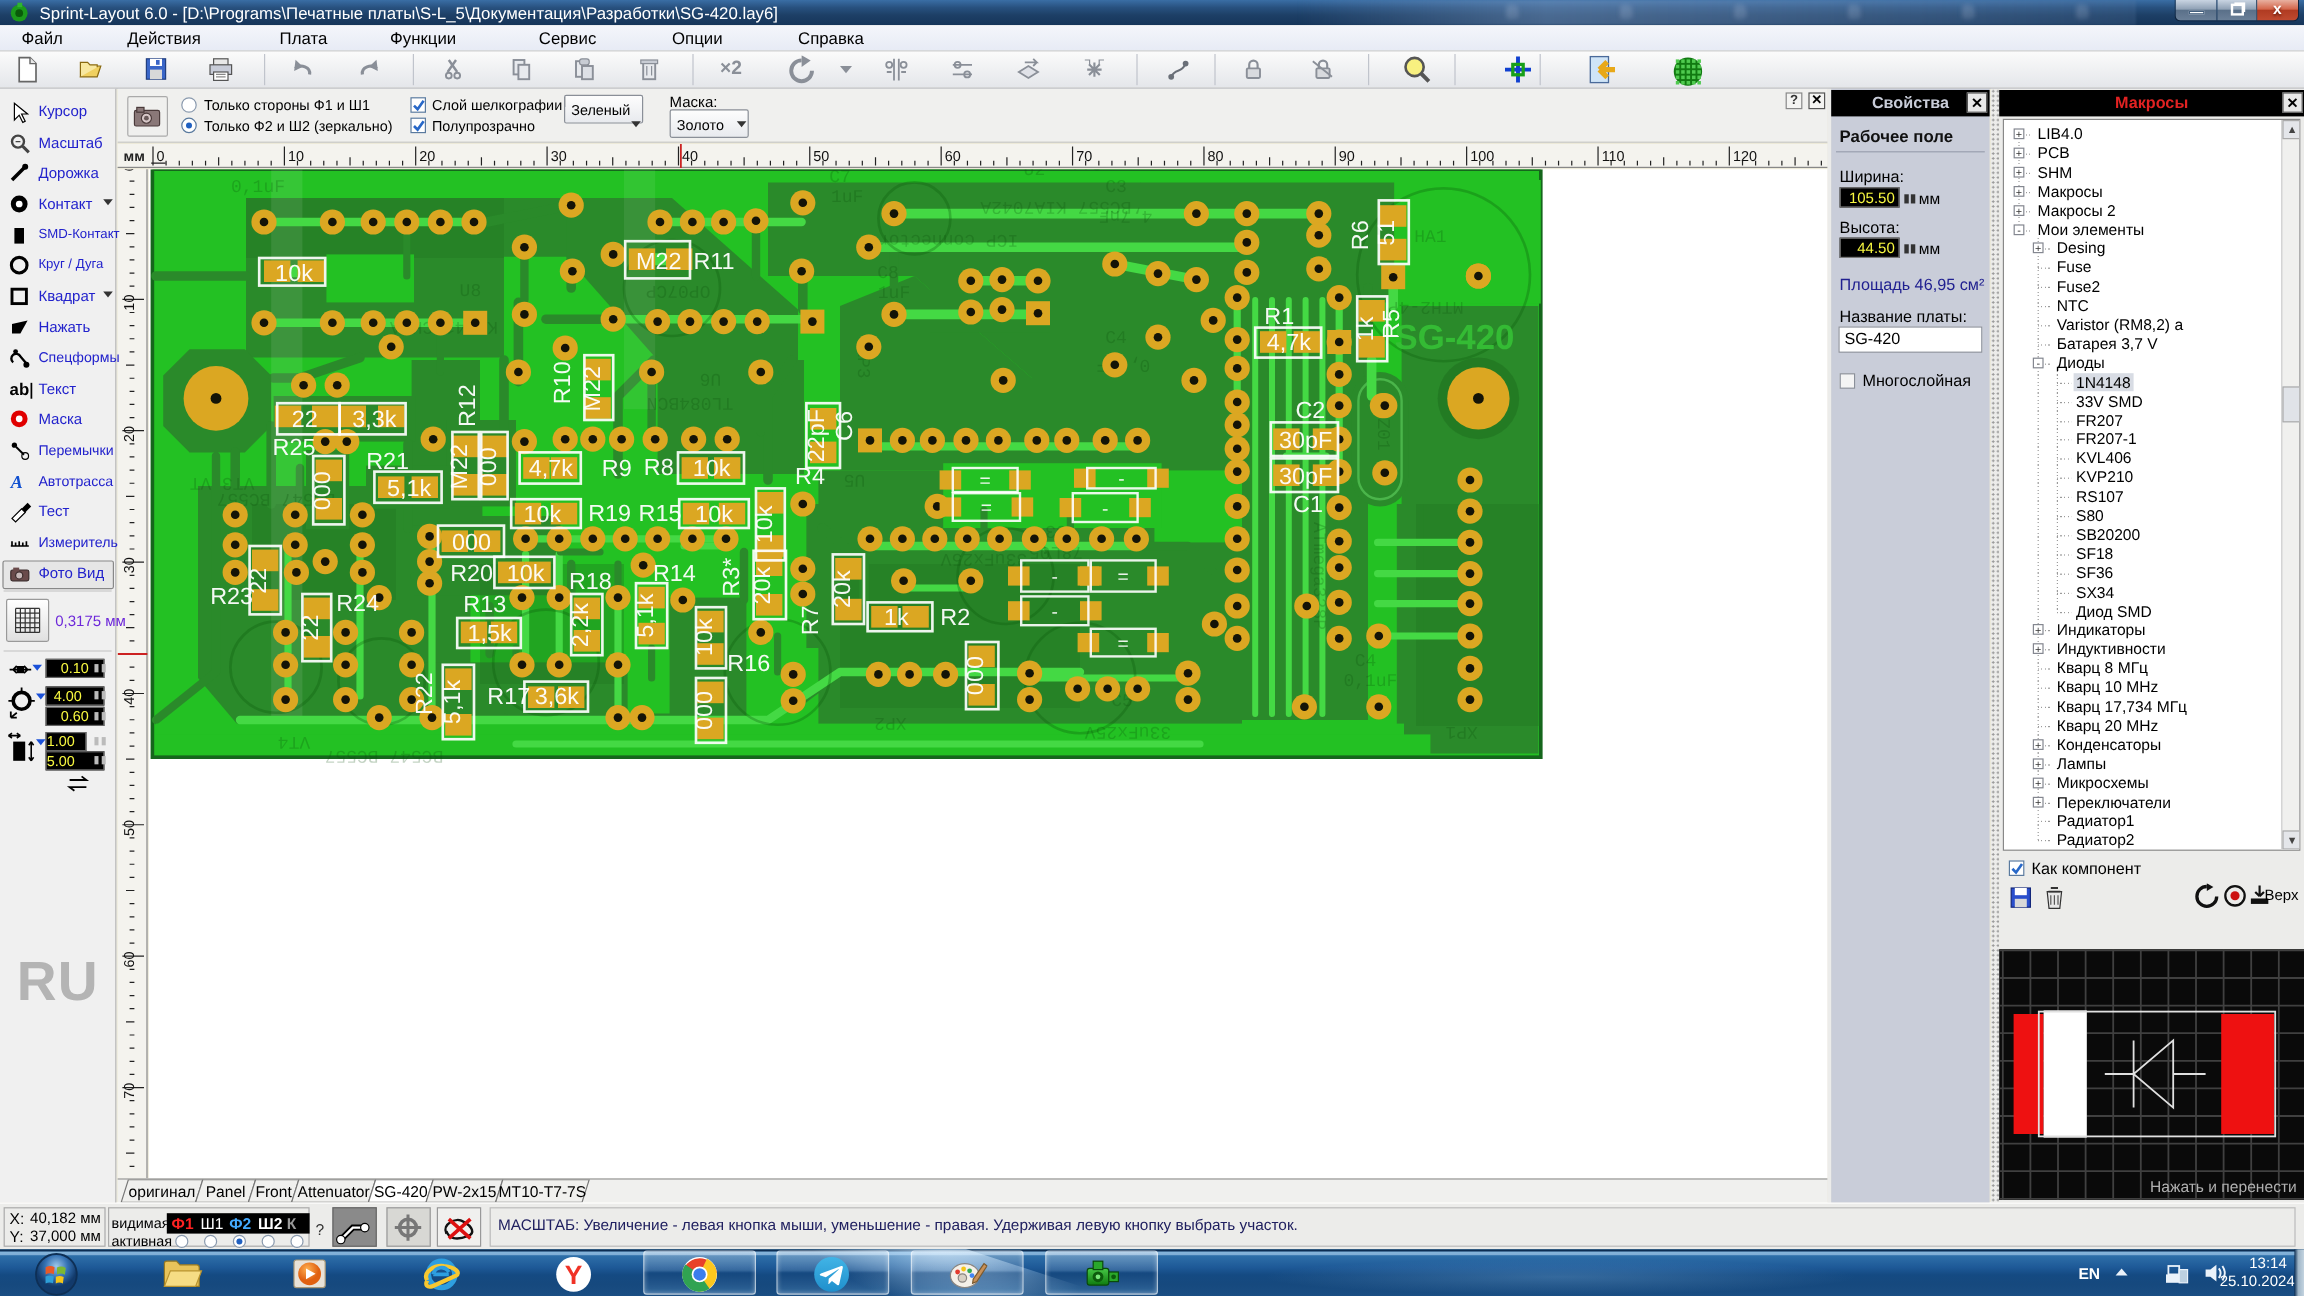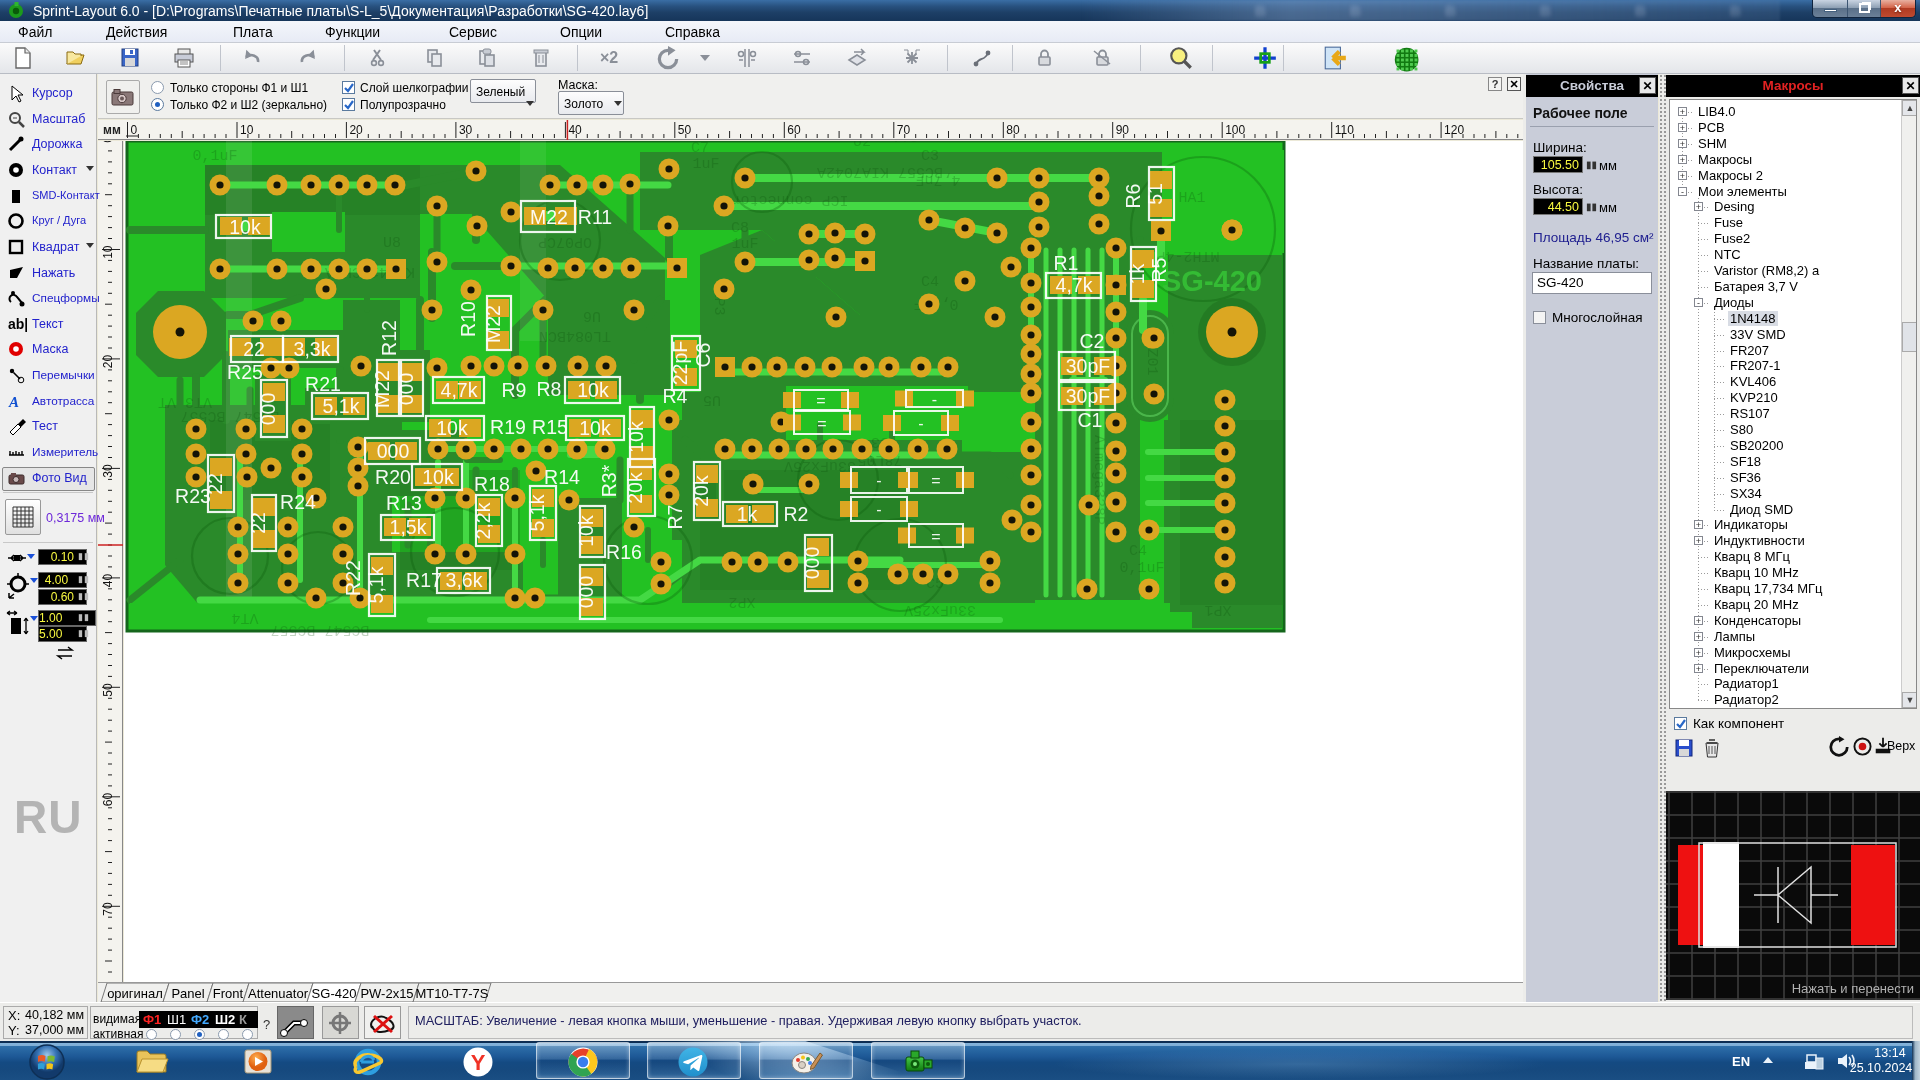--- a/index.html
+++ b/index.html
@@ -291,21 +291,21 @@
 <div class="abs" style="left:30px;top:504px;width:0;height:0;border-left:4px solid transparent;border-right:4px solid transparent;border-top:5px solid #1a50d8"></div>
 <div class="abs" style="left:38px;top:498px;width:49px;height:16px;background:#000;border:1px solid #666;color:#f8f840;font-size:12px;text-align:center;padding-right:12px;line-height:14px">4.00</div>
 <div class="abs" style="left:78px;top:500px;color:#bbb;font-size:9px;letter-spacing:1px">▮▮</div>
 <div class="abs" style="left:38px;top:515px;width:49px;height:16px;background:#000;border:1px solid #666;color:#f8f840;font-size:12px;text-align:right;padding-right:12px;line-height:14px">0.60</div>
 <div class="abs" style="left:78px;top:517px;color:#bbb;font-size:9px;letter-spacing:1px">▮▮</div>
 <svg class="abs" style="left:5px;top:536px" width="26" height="32" viewBox="0 0 26 32">
         <rect x="6" y="8" width="10" height="16" fill="#000"></rect>
         <path d="M2 3 h10 m-10 0 l3 -2 m-3 2 l3 2 M12 3 l-3 -2 m3 2 l-3 2 M21 8 v16 m0-16 l-2 3 m2 -3 l2 3 M21 24 l-2 -3 m2 3 l2 -3" stroke="#000" stroke-width="1.3" fill="none"></path>
       </svg>
 <div class="abs" style="left:30px;top:542px;width:0;height:0;border-left:4px solid transparent;border-right:4px solid transparent;border-top:5px solid #1a50d8"></div>
-<div class="abs" style="left:38px;top:536px;width:58px;height:16px;background:#000;border:1px solid #666;color:#f8f840;font-size:12px;text-align:left;padding-right:12px;line-height:14px">1.00</div>
+<div class="abs" style="left:38px;top:536px;width:34px;height:16px;background:#000;border:1px solid #666;color:#f8f840;font-size:12px;text-align:center;padding-right:12px;line-height:14px">1.00</div>
 <div class="abs" style="left:78px;top:538px;color:#bbb;font-size:9px;letter-spacing:1px">▮▮</div>
 <div class="abs" style="left:38px;top:552px;width:49px;height:16px;background:#000;border:1px solid #666;color:#f8f840;font-size:12px;padding-right:12px;line-height:14px">5.00</div>
 <div class="abs" style="left:78px;top:554px;color:#bbb;font-size:9px;letter-spacing:1px">▮▮</div>
 <svg class="abs" style="left:52px;top:572px" width="26" height="14" viewBox="0 0 26 14">
         <path d="M6 4 h14 l-4 -3 M20 10 H6 l4 3" fill="none" stroke="#000" stroke-width="1.5"></path>
       </svg>
 <div class="abs" style="left:14px;top:716px;font-size:46px;font-weight:bold;color:#b4b4b4;letter-spacing:1px">RU</div>
 </div>
 <div class="abs" style="left:98px;top:74px;width:1425px;height:45px;background:#f0f0ee;border-bottom:1px solid #c8c8c4">
 <div class="abs" style="left:8px;top:6px;width:34px;height:34px;background:#f0f0ee;border:1px solid #aaa;border-radius:2px">

